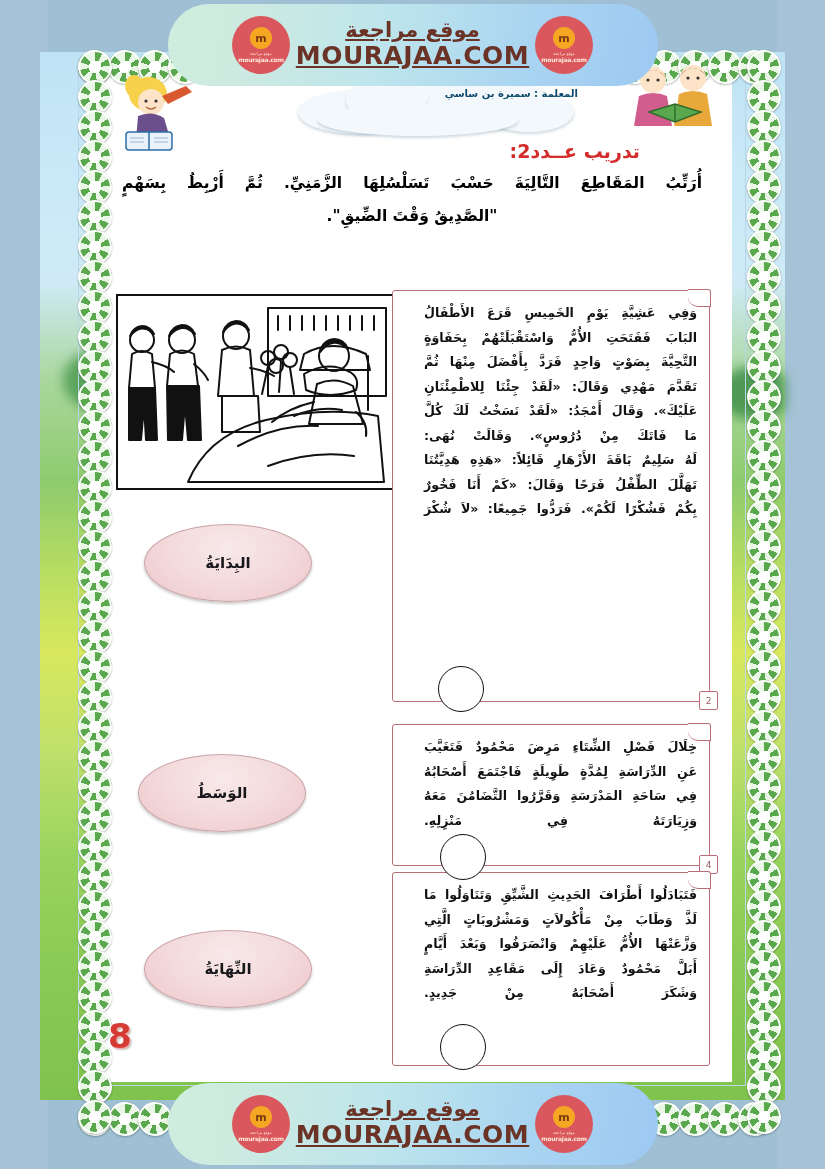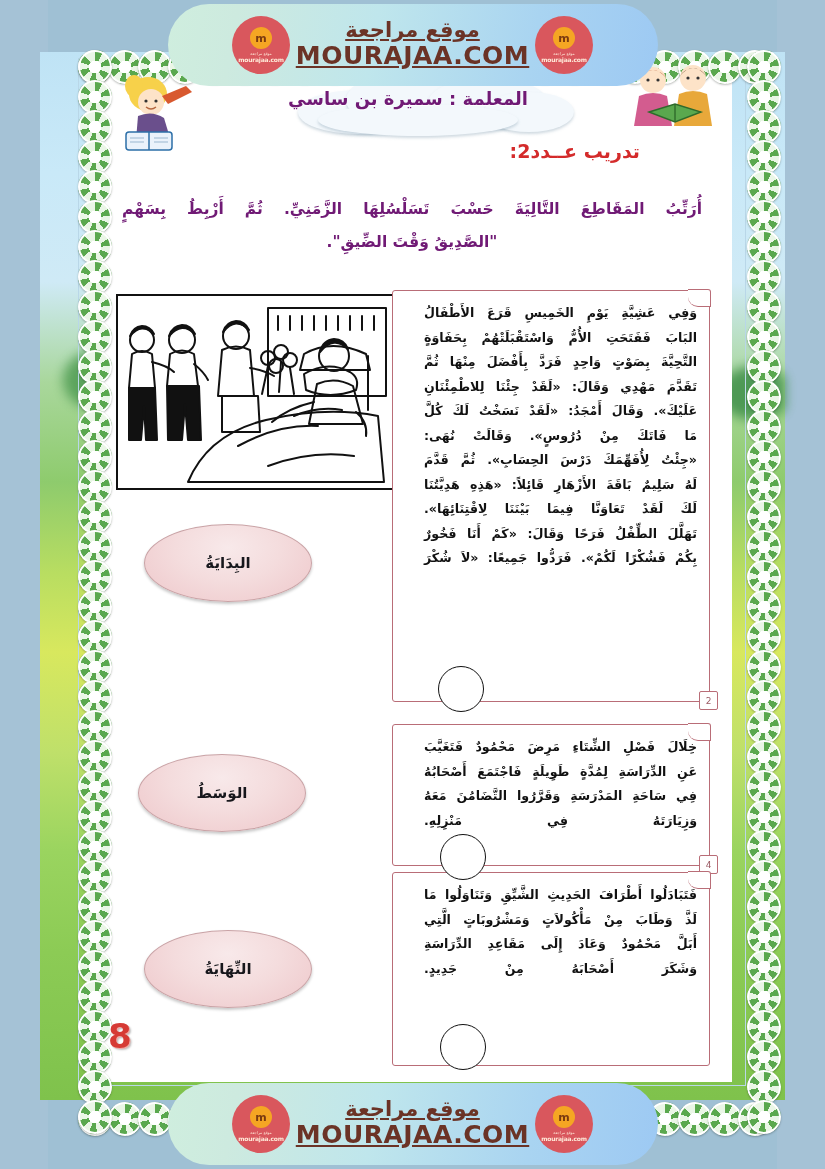--- a/index.html
+++ b/index.html
@@ -109,44 +109,43 @@
     position:absolute;z-index:12;left:288px;top:72px;width:290px;height:62px;
   }
   #cloud .puff{position:absolute;background:#f3f8fc;border-radius:50%;
     box-shadow:0 2px 3px rgba(120,150,170,.35);}
   #cloud .p1{left:10px;top:18px;width:120px;height:44px;}
   #cloud .p2{left:58px;top:2px;width:110px;height:52px;}
   #cloud .p3{left:140px;top:6px;width:120px;height:50px;}
   #cloud .p4{left:196px;top:20px;width:90px;height:40px;}
   #cloud .p5{left:30px;top:32px;width:200px;height:32px;}
   #cloud .ctext{
-    position:absolute;z-index:5;left:0;right:0;top:16px;text-align:left;
-    direction:rtl;font-size:18px;font-weight:bold;color:#701a75;
+    position:absolute;z-index:5;left:0;right:0;top:16px;text-align:right;
+    direction:rtl;font-size:10px;font-weight:bold;color:#0c4a6e;
     font-family:"DejaVu Sans",sans-serif;text-shadow:0 1px 0 #fff;
   }
 
   
   .kid{position:absolute;z-index:11;}
   #kidL{left:96px;top:68px;width:120px;height:90px;}
   #kidR{right:96px;top:58px;width:110px;height:80px;}
 
   
   #content{position:absolute;z-index:20;left:92px;top:62px;width:640px;height:1020px;}
 
   #title{
     position:absolute;right:92px;top:78px;direction:rtl;
     font-size:19px;font-weight:bold;color:#d42b2b;
     font-family:"DejaVu Sans",sans-serif;
   }
   #instructions{
     position:absolute;right:30px;left:30px;top:106px;
     direction:rtl;text-align:justify;text-align-last:justify;
-    font-size:15.5px;line-height:2.05;color:#701a75;font-weight:bold;
+    font-size:15.5px;line-height:2.05;color:#000000;font-weight:bold;
     font-family:"DejaVu Sans",sans-serif;
-    margin-top:26px;
   }
   #instructions .ln{display:block;white-space:nowrap;}
   #instructions .ln3{text-align:center;text-align-last:center;margin-top:1px;}
 
   
   #picture{
     position:absolute;left:24px;top:232px;width:278px;height:192px;
     border:2px solid #111;background:#fff;overflow:hidden;
   }
 
@@ -459,23 +458,21 @@
 
     <div class="tbox" id="box1">
       <div class="fold"></div>
       <div class="inner">
         <span class="ln">وَفِي عَشِيَّةِ يَوْمِ الخَمِيسِ قَرَعَ الأَطْفَالُ</span>
         <span class="ln">البَابَ فَفَتَحَتِ الأُمُّ وَاسْتَقْبَلَتْهُمْ بِحَفَاوَةٍ</span>
         <span class="ln">التَّحِيَّةَ بِصَوْتٍ وَاحِدٍ فَرَدَّ بِأَفْضَلَ مِنْهَا ثُمَّ</span>
         <span class="ln">تَقَدَّمَ مَهْدِي وَقَالَ: «لَقَدْ جِئْنَا لِلاطْمِئْنَانِ</span>
         <span class="ln">عَلَيْكَ». وَقَالَ أَمْجَدُ: «لَقَدْ نَسَخْتُ لَكَ كُلَّ</span>
         <span class="ln">مَا فَاتَكَ مِنْ دُرُوسٍ». وَقَالَتْ نُهَى:</span>
-        <span class="ln">«جِئْتُ لِأُفَهِّمَكَ دَرْسَ الحِسَابِ». ثُمَّ قَدَّمَ</span>
         <span class="ln">لَهُ سَلِيمٌ بَاقَةَ الأَزْهَارِ قَائِلاً: «هَذِهِ هَدِيَّتُنَا</span>
-        <span class="ln">لَكَ لَقَدْ تَعَاوَنَّا فِيمَا بَيْنَنَا لِاقْتِنَائِهَا».</span>
         <span class="ln">تَهَلَّلَ الطِّفْلُ فَرَحًا وَقَالَ: «كَمْ أَنَا فَخُورٌ</span>
         <span class="ln">بِكُمْ فَشُكْرًا لَكُمْ». فَرَدُّوا جَمِيعًا: «لاَ شُكْرَ</span>
       </div>
       <div class="tag">2</div>
     </div>
 
     <div class="tbox" id="box2">
       <div class="fold"></div>
       <div class="inner">
         <span class="ln">خِلَالَ فَصْلِ الشِّتَاءِ مَرِضَ مَحْمُودٌ فَتَغَيَّبَ</span>
@@ -484,20 +481,21 @@
         <span class="ln">وَزِيَارَتَهُ فِي مَنْزِلِهِ.</span>
       </div>
       <div class="tag">4</div>
     </div>
 
     <div class="tbox" id="box3">
       <div class="fold"></div>
       <div class="inner">
         <span class="ln">فَتَبَادَلُوا أَطْرَافَ الحَدِيثِ الشَّيِّقِ وَتَنَاوَلُوا مَا</span>
         <span class="ln">لَذَّ وَطَابَ مِنْ مَأْكُولاَتٍ وَمَشْرُوبَاتٍ الَّتِي</span>
+        <span class="ln">وَزَّعَتْهَا الأُمُّ عَلَيْهِمْ وَانْصَرَفُوا وَبَعْدَ أَيَّامٍ</span>
         <span class="ln">أَبَلَّ مَحْمُودٌ وَعَادَ إِلَى مَقَاعِدِ الدِّرَاسَةِ</span>
         <span class="ln">وَشَكَرَ أَصْحَابَهُ مِنْ جَدِيدٍ.</span>
       </div>
     </div>
 
     <div class="circle" id="c1"></div>
     <div class="circle" id="c2"></div>
     <div class="circle" id="c3"></div>
 
     <div id="pagenum">8</div>

